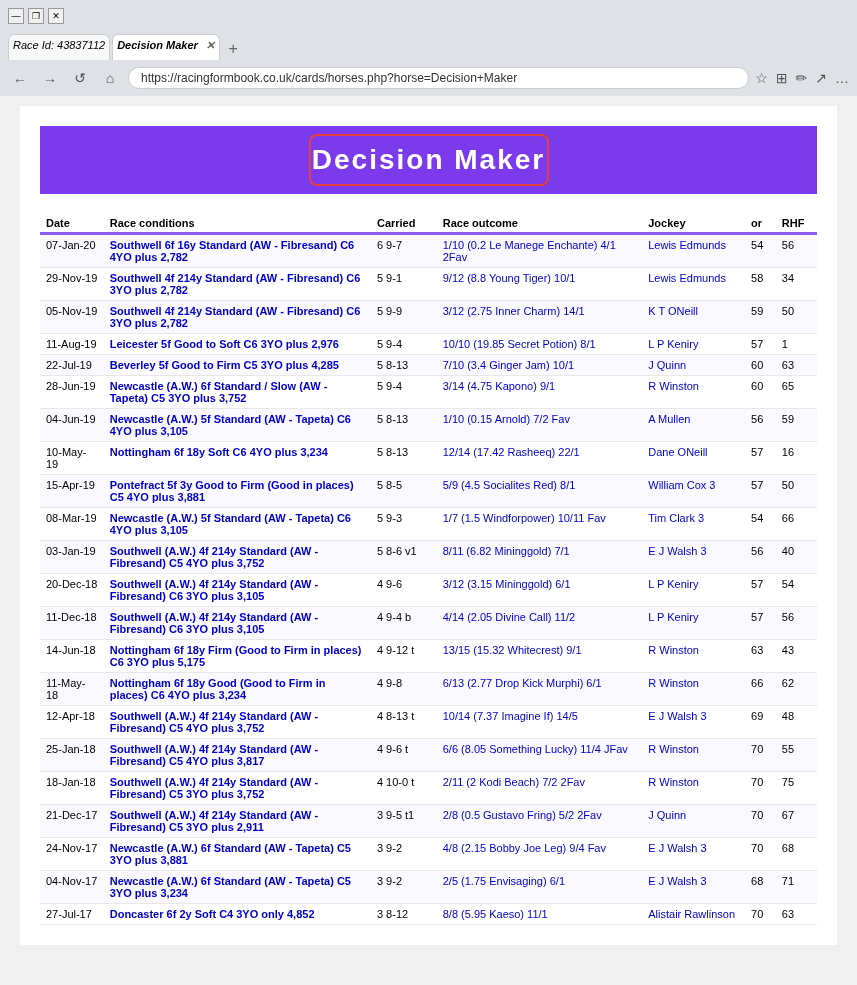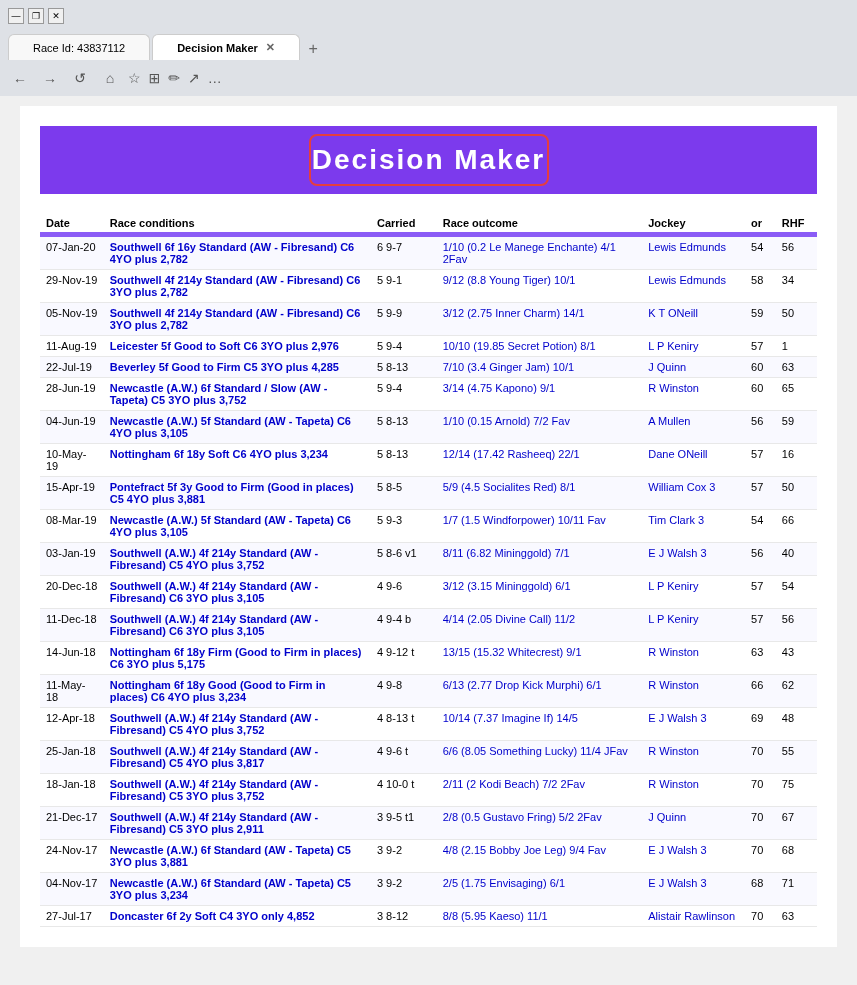--- a/index.html
+++ b/index.html
@@ -41,30 +41,30 @@
     }
     .tab-bar {
       display: flex;
       align-items: flex-end;
       background: #dee1e6;
       padding: 0 8px;
       height: 28px;
     }
     .tab {
       display: flex;
-      align-items: center;
-      padding: 4px 24px;
+      padding: 4px 4px;
       background: #f8f8f8;
       border: 1px solid #ccc;
       border-bottom: none;
       border-radius: 6px 6px 0 0;
       font-size: 11px;
       cursor: pointer;
       margin-right: 2px;
       height: 26px;
+      font-style: italic;
     }
     .tab.active {
       background: #fff;
       font-weight: bold;
     }
     .tab-close {
       margin-left: 8px;
       font-size: 11px;
       color: #666;
     }
@@ -155,21 +155,21 @@
     
     .race-table {
       width: 100%;
       border-collapse: collapse;
       font-size: 11px;
     }
     .race-table th {
       text-align: left;
       padding: 3px 6px;
       font-weight: bold;
-      border-bottom: 5px solid #8b5cf6;
+      border-bottom: 3px solid #8b5cf6;
       color: #000;
     }
     .race-table td {
       padding: 4px 6px;
       vertical-align: top;
       border-bottom: 1px solid #e8e8e8;
       color: #00c;
       cursor: pointer;
     }
     .race-table td.plain {
@@ -213,20 +213,23 @@
       <span class="tab-close">✕</span>
     </div>
     <div class="tab-new">+</div>
   </div>
 
   <div class="address-bar">
     <div class="nav-btn">←</div>
     <div class="nav-btn">→</div>
     <div class="nav-btn">↺</div>
     <div class="nav-btn">⌂</div>
+    <div class="url-box">
+      <span>https://racingformbook.co.uk/cards/horses.php?horse=Decision+Maker</span>
+    </div>
     <div class="address-icons">
       <span class="addr-icon">☆</span>
       <span class="addr-icon">⊞</span>
       <span class="addr-icon">✏</span>
       <span class="addr-icon">↗</span>
       <span class="addr-icon">…</span>
     </div>
   </div>
 </div>
 

